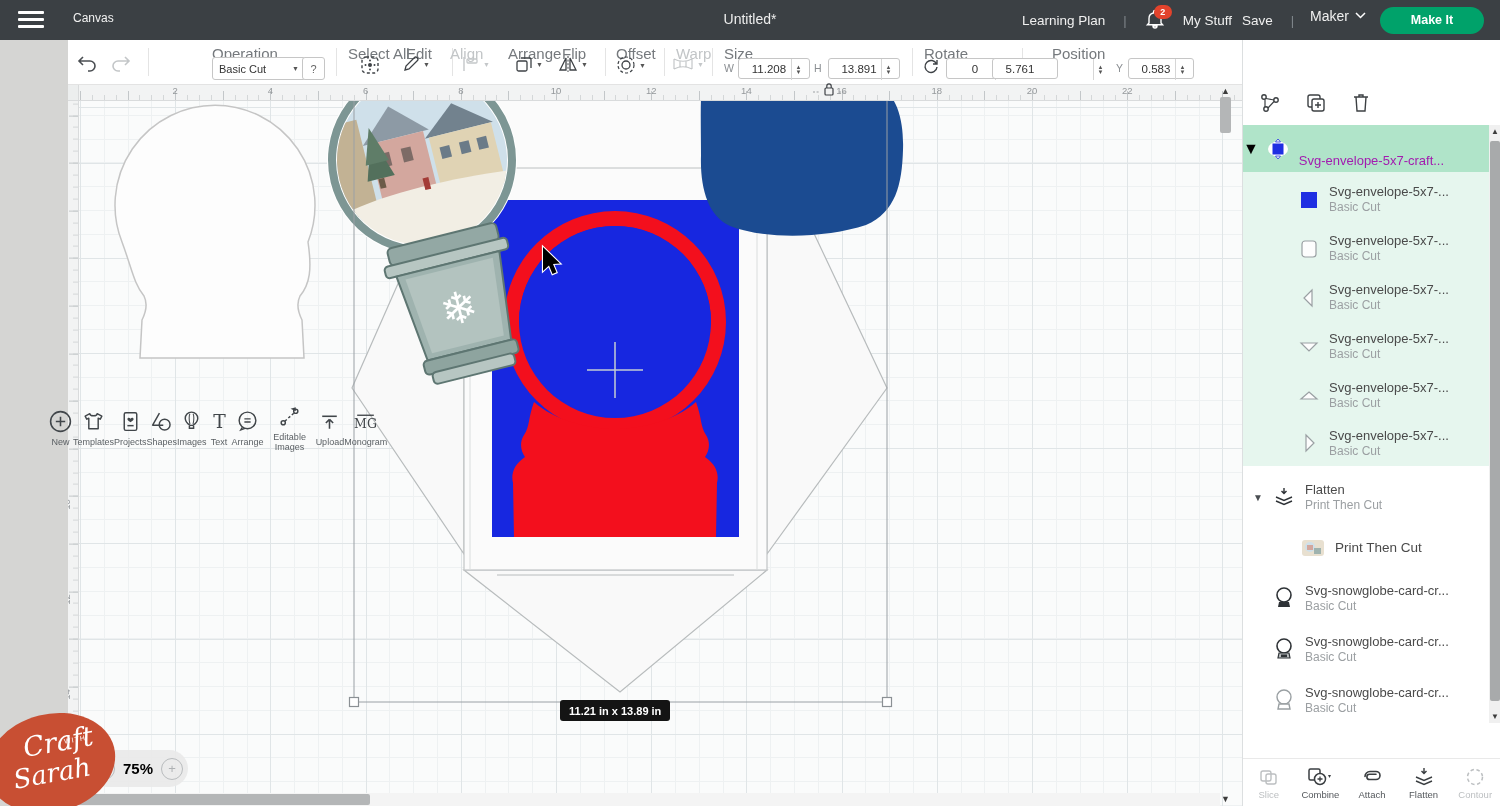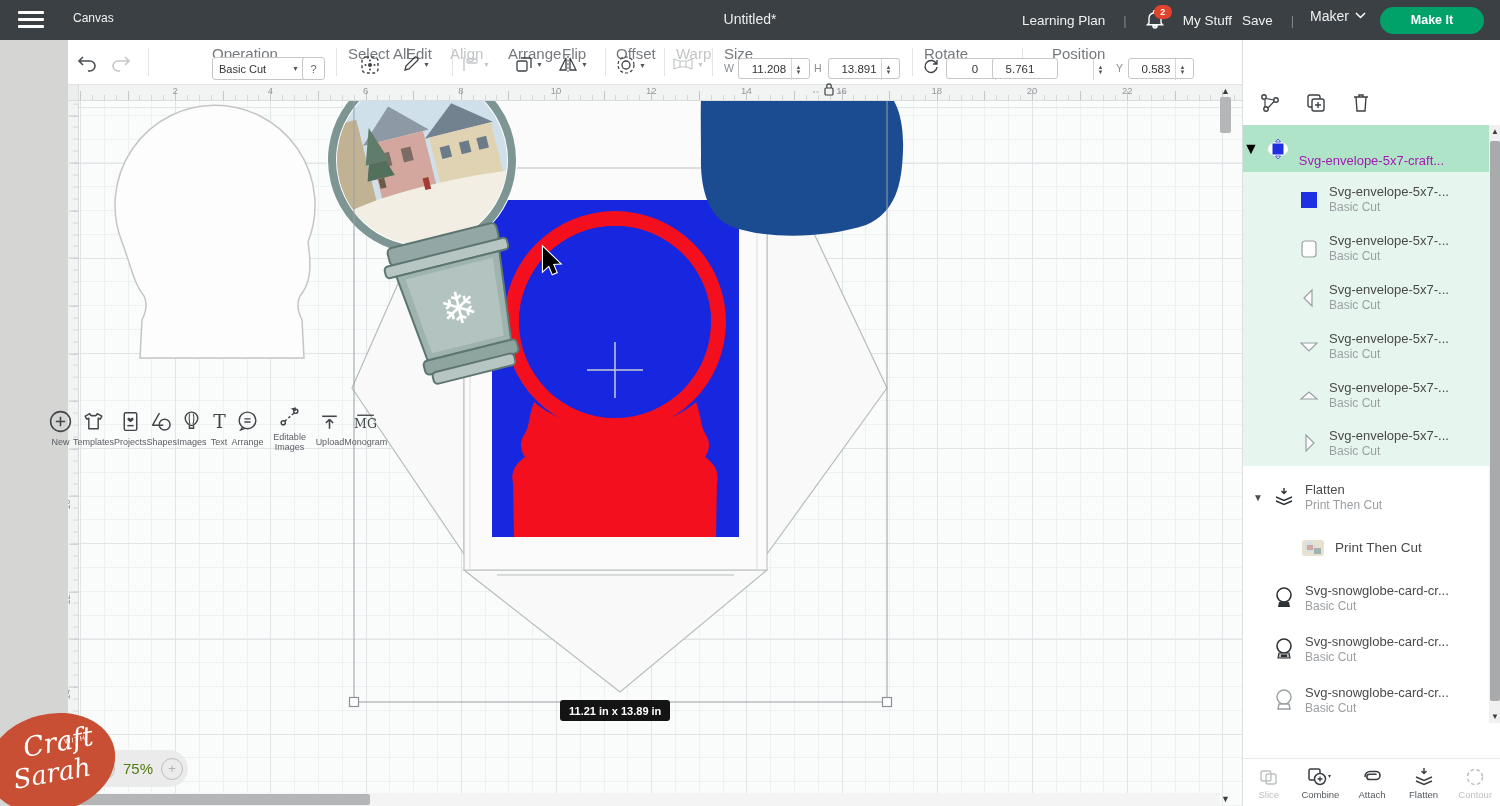--- a/index.html
+++ b/index.html
@@ -68,21 +68,21 @@
       repeating-linear-gradient(0deg,#d4d7d8 0 1px,transparent 1px 11.9px);
     background-size:9px 100%,5px 100%;background-position:right -23.4px,right -23.4px;background-repeat:repeat-y;}
   .rcorner{left:60px;top:84px;width:18px;height:16px;background:#eceeee;border-right:1px solid #d9dbdc;
            border-bottom:1px solid #d9dbdc;z-index:11;}
   .rnum{position:absolute;top:1px;font-size:9.5px;color:#94989b;transform:translateX(-50%);}
   .vruler .rnum{top:auto;transform:rotate(-90deg);left:1px;}
   .tooltip{left:560px;top:700px;height:21px;background:#141414;border-radius:3px;color:#fff;
            font-size:11px;font-weight:bold;display:flex;align-items:center;padding:0 9px;z-index:15;}
   .zoompill{left:88px;top:750px;width:100px;height:37px;border-radius:19px;background:rgba(233,233,233,.92);
             display:flex;align-items:center;justify-content:center;gap:8px;color:#9a9ea1;z-index:14;}
-  .zoomval{font-size:15px;font-weight:normal;color:#4d7c0f;}
+  .zoomval{font-size:15px;font-weight:bold;color:#000000;}
   .zbtn{width:20px;height:20px;border:1.5px solid #b9bcbe;border-radius:50%;display:flex;align-items:center;
         justify-content:center;font-size:13px;color:#aeb1b3;cursor:pointer;background:transparent;}
   .vscroll{left:1219px;top:86px;width:13px;height:718px;z-index:12;}
   .vscroll .thumb{position:absolute;left:1px;top:11px;width:11px;height:36px;background:#b4b6b7;border-radius:2px;}
   .hscroll{left:60px;top:793px;width:1160px;height:13px;z-index:12;background:#f4f4f4;}
   .hscroll .thumb{position:absolute;left:15px;top:1px;width:295px;height:11px;background:#b4b6b7;border-radius:2px;}
   .scr-arrow{position:absolute;font-size:9px;color:#3c3c3c;}
   
   .rpanel{left:1242px;top:40px;width:258px;height:766px;background:#fff;border-left:1px solid #dcdfe0;z-index:25;}
   .ptabs{position:absolute;left:0;top:0;width:258px;height:44px;border-bottom:1px solid #ebebeb;

